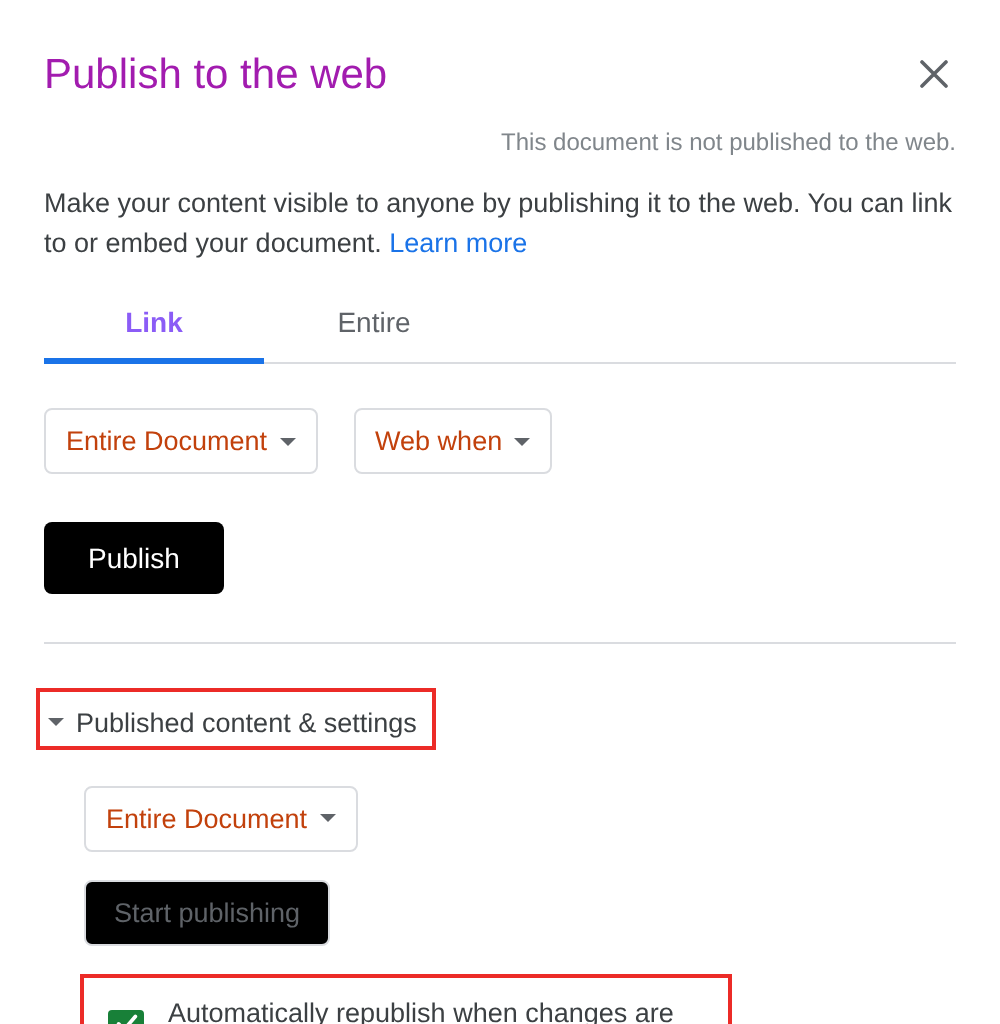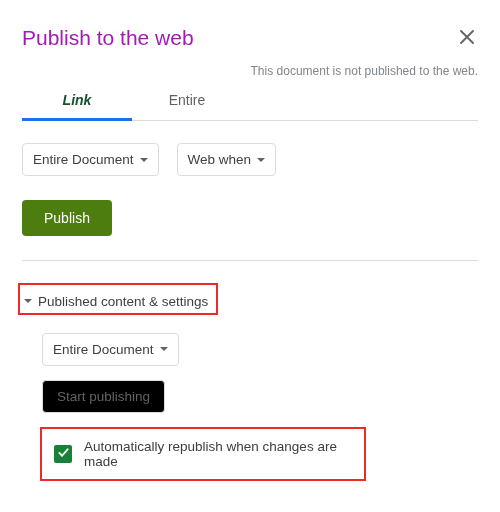--- a/index.html
+++ b/index.html
@@ -58,50 +58,49 @@
     flex: 0 0 110px;
     text-align: center;
     font-size: 14px;
     padding: 0 0 10px 0;
     cursor: pointer;
     color: #5f6368;
     border-bottom: 3px solid transparent;
     margin-bottom: -1px;
   }
   .tab.active {
-    color: #14532d;
+    color: #8b5cf6;
     font-weight: 700;
     border-bottom: 3px solid #1a73e8;
-    font-style: italic;
   }
   .row-selects {
     display: flex;
     gap: 18px;
     margin-bottom: 24px;
   }
   .select-box {
     border: 1px solid #dadce0;
     border-radius: 4px;
     padding: 8px 10px;
     font-size: 13.5px;
-    color: #404040;
+    color: #c2410c;
     cursor: pointer;
     display: inline-flex;
     align-items: center;
     gap: 6px;
   }
   .arrow-down {
     width: 0; height: 0;
     border-left: 4px solid transparent;
     border-right: 4px solid transparent;
     border-top: 4px solid #5f6368;
     display:inline-block;
   }
   .publish-btn {
-    background: #4d7c0f;
+    background: #000000;
     color: #fff;
     border: none;
     border-radius: 4px;
     padding: 10px 22px;
     font-size: 14px;
     font-weight: 500;
     cursor: pointer;
     margin-bottom: 24px;
   }
   .hr {
@@ -180,20 +179,23 @@
       <svg viewBox="0 0 14 14">
           <path d="M1 1 L13 13 M13 1 L1 13" stroke="#5f6368" stroke-width="1.8" fill="none" stroke-linecap="round"></path>
         </svg>
     </span>
   </div>
 
   <div class="title">Publish to the web</div>
 
   <div class="status">This document is not published to the web.</div>
 
+  <div class="desc">
+    <span>Make your content visible to anyone by publishing it to the web. You can link to or embed your document. </span><span class="learn">Learn more</span>
+  </div>
 
   <div class="tabs">
     <div class="tab active">Link</div>
     <div class="tab">Entire</div>
   </div>
 
   <div class="row-selects">
     <div class="select-box">
       <span>Entire Document</span>
       <span class="arrow-down"></span>

